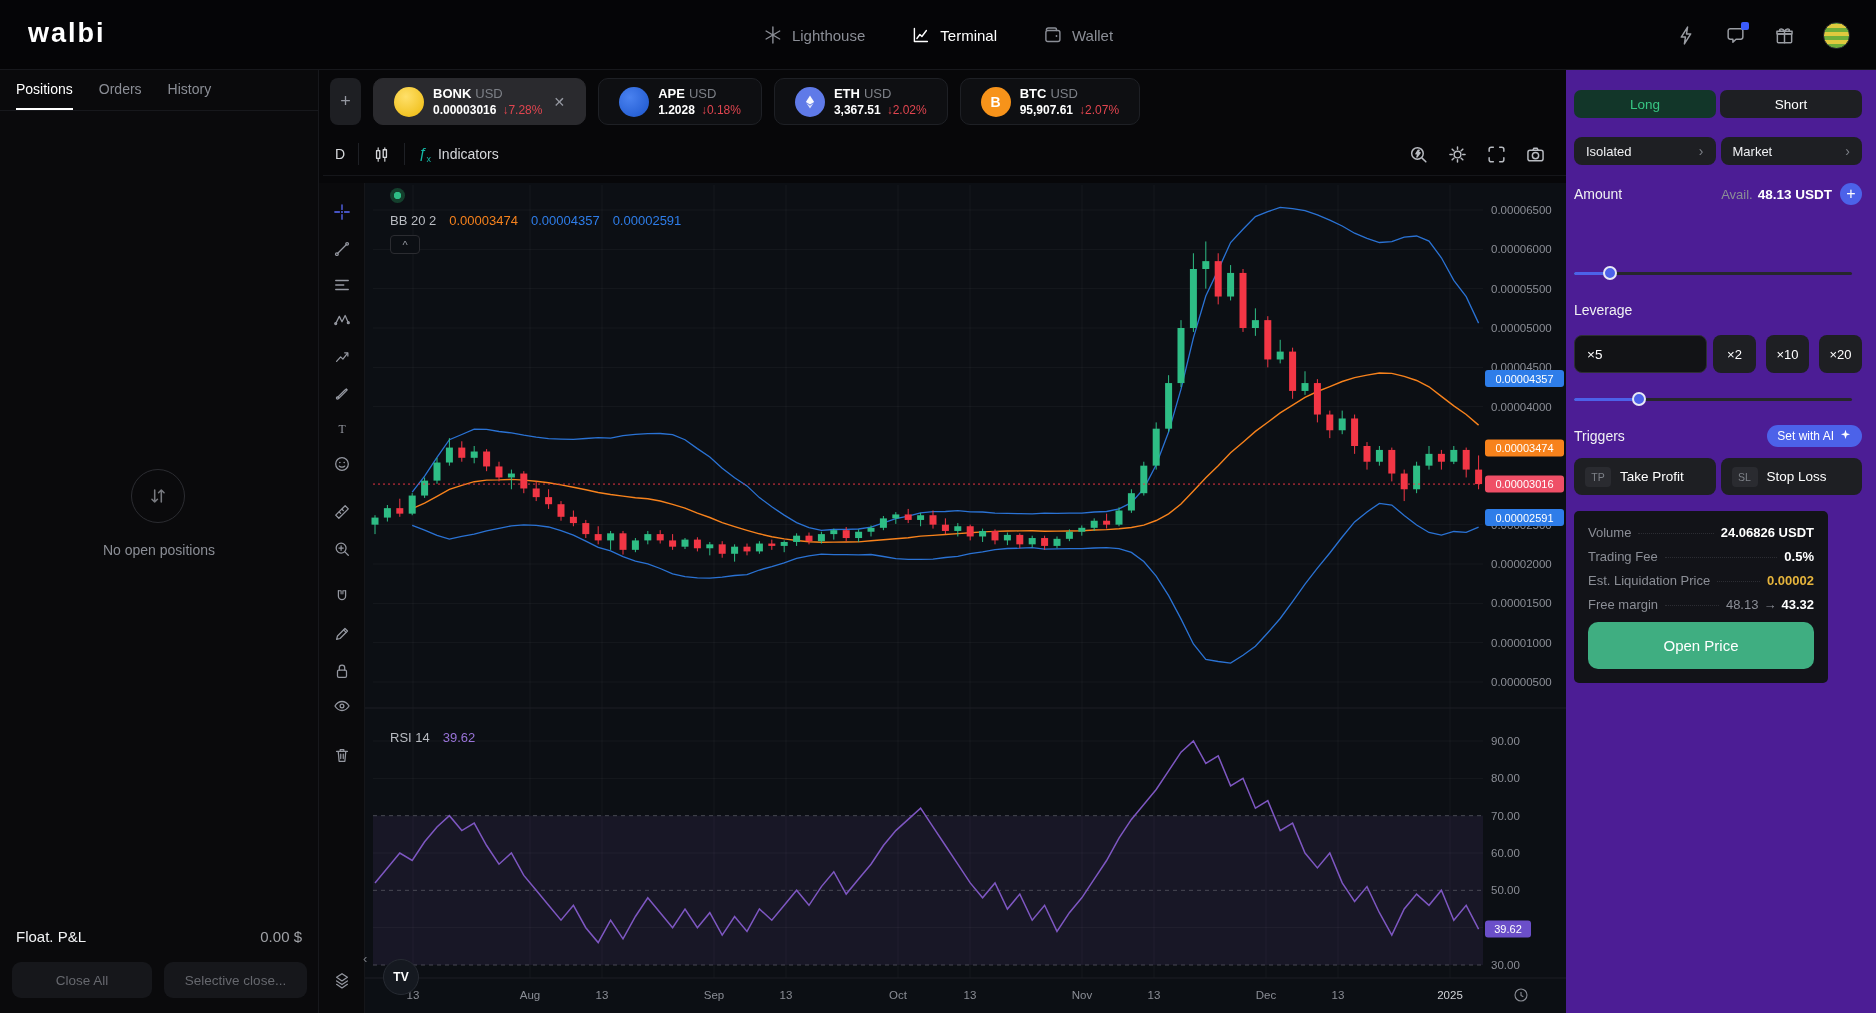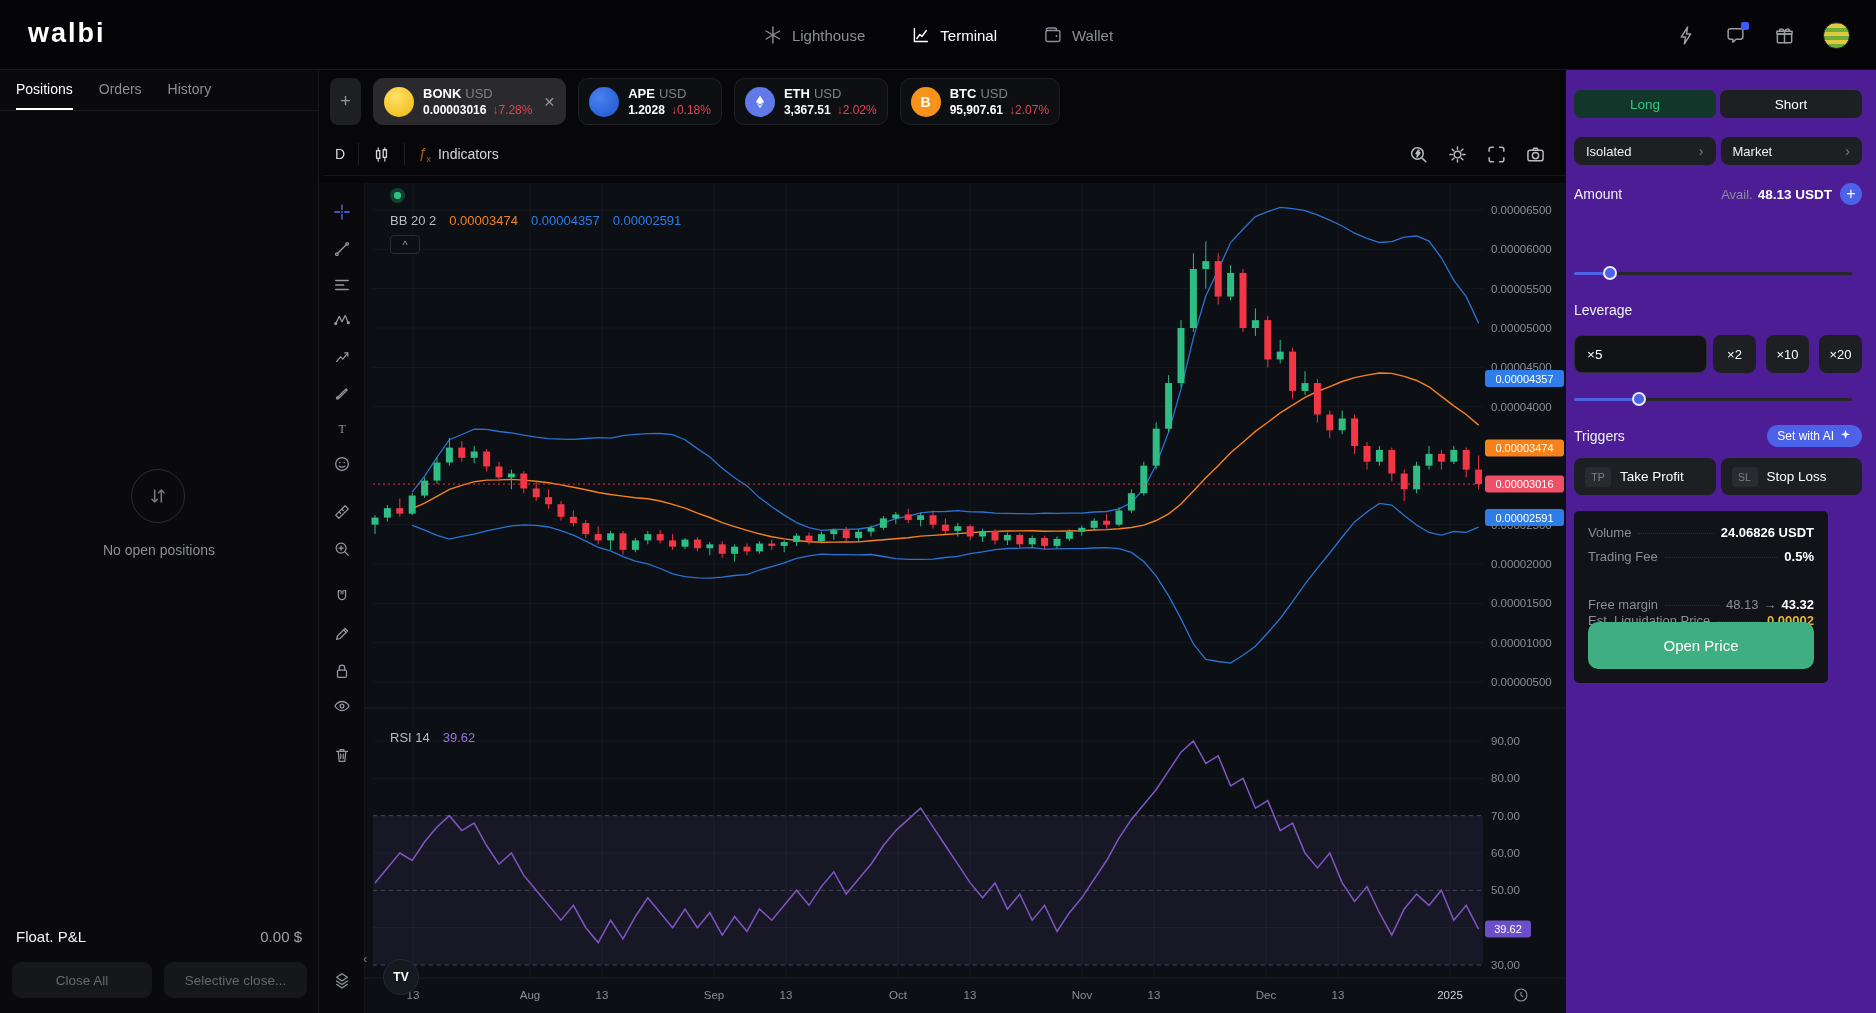--- a/index.html
+++ b/index.html
@@ -25,32 +25,32 @@
   .pnl-row{position:absolute;left:16px;right:16px;top:858px;display:flex;justify-content:space-between;font-size:15px}
   .pnl-row .lbl{color:#f2f3f5}
   .pnl-row .val{color:#9fa1a6}
   .lp-btns{position:absolute;left:12px;top:892px;display:flex;gap:12px}
   .lp-btn{height:36px;border-radius:9px;background:#16171b;color:#66686e;font-size:13.5px;display:flex;align-items:center;justify-content:center;border:none;cursor:pointer;font-family:inherit}
   .lp-btn.b1{width:140px}.lp-btn.b2{width:143px}
   
   .main{position:absolute;left:319px;top:70px;width:1247px;height:943px;background:#070709}
   .ticker-row{position:absolute;left:0;top:8px;height:47px;display:flex;gap:8px;align-items:stretch}
   .add-btn{width:31px;margin-left:11px;border-radius:8px;background:#1e1f23;color:#9598a1;font-size:18px;display:flex;align-items:center;justify-content:center;cursor:pointer}
-  .ticker{display:flex;align-items:center;border-radius:10px;padding:0 10px;gap:9px;background:#0e0f12;border:1px solid #1e2025;cursor:pointer;margin-left:4px}
+  .ticker{display:flex;align-items:center;border-radius:10px;padding:0 20px;gap:9px;background:#0e0f12;border:1px solid #1e2025;cursor:pointer;margin-left:4px}
   .ticker.active{background:#2a2a2e;border-color:#2a2a2e}
   .t-ico{width:30px;height:30px;border-radius:50%;flex:none;display:flex;align-items:center;justify-content:center;color:#fff;font-weight:700;font-size:14px}
   .t-r1{font-size:13px;font-weight:700;color:#fff;white-space:nowrap}
   .t-r1 .quote{color:#7d8087;font-weight:400;margin-left:4px}
   .t-r2{font-size:12px;font-weight:600;color:#fff;white-space:nowrap;margin-top:2px}
   .t-r2 .chg{color:#e0454f;font-weight:400;margin-left:6px}
   .t-close{color:#9598a1;font-size:14px;margin-left:2px;cursor:pointer}
   .chart-toolbar{position:absolute;left:4px;right:0;top:63px;height:43px;border-bottom:1px solid #15161a;display:flex;align-items:center;padding:0 12px;gap:13px}
   .tb-item{color:#d6d8db;font-size:14px;cursor:pointer;display:flex;align-items:center;gap:7px}
   .tb-sep{width:1px;height:22px;background:#1e2025}
-  .fx{font-style:italic;font-size:15px;color:#a16207}
+  .fx{font-style:italic;font-size:15px;color:#14b8a6}
   .fx sub{font-size:9px;font-style:normal}
   .tb-right{margin-left:auto;display:flex;gap:18px;align-items:center;color:#b9bcc2;padding-right:8px}
   .tb-right .tbr{cursor:pointer;display:flex}
   
   .chart-area{position:absolute;left:0;top:113px;width:1247px;height:830px;background:#0c0f14}
   .draw-col{position:absolute;left:0;top:0;width:46px;height:830px;background:#0a0a0c;border-right:1px solid #15161a;z-index:3}
   .dt{position:absolute;left:14px;color:#9598a1;cursor:pointer;display:flex}
   .dt.blue{color:#5b6cff}
   .chart-svg{position:absolute;left:0;top:0;z-index:1}
   .legend{position:absolute;z-index:4;display:flex;align-items:center;gap:13px;font-size:13px;color:#b9bcc2}
@@ -768,21 +768,21 @@
             <span class="sv">24.06826 USDT</span>
           </div>
           <div class="sum-row">
             <span class="sl">Trading Fee</span>
             <span class="leader"></span>
             <span class="sv">0.5%</span>
           </div>
           <div class="sum-row">
             <span class="sl">Est. Liquidation Price</span>
             <span class="leader"></span>
-            <span class="sv" style="color: rgb(229, 180, 60); margin-top: 40px;">0.00002</span>
+            <span class="sv" style="color: rgb(229, 180, 60);">0.00002</span>
           </div>
           <div class="sum-row">
             <span class="sl">Free margin</span>
             <span class="leader"></span>
             <span class="sv"><span class="dim">48.13</span><span class="dim" style="margin: 0px 5px;">→</span><span>43.32</span></span>
           </div>
         </div>
       <button class="open-long">Open Price</button>
     </div>
   </aside>

